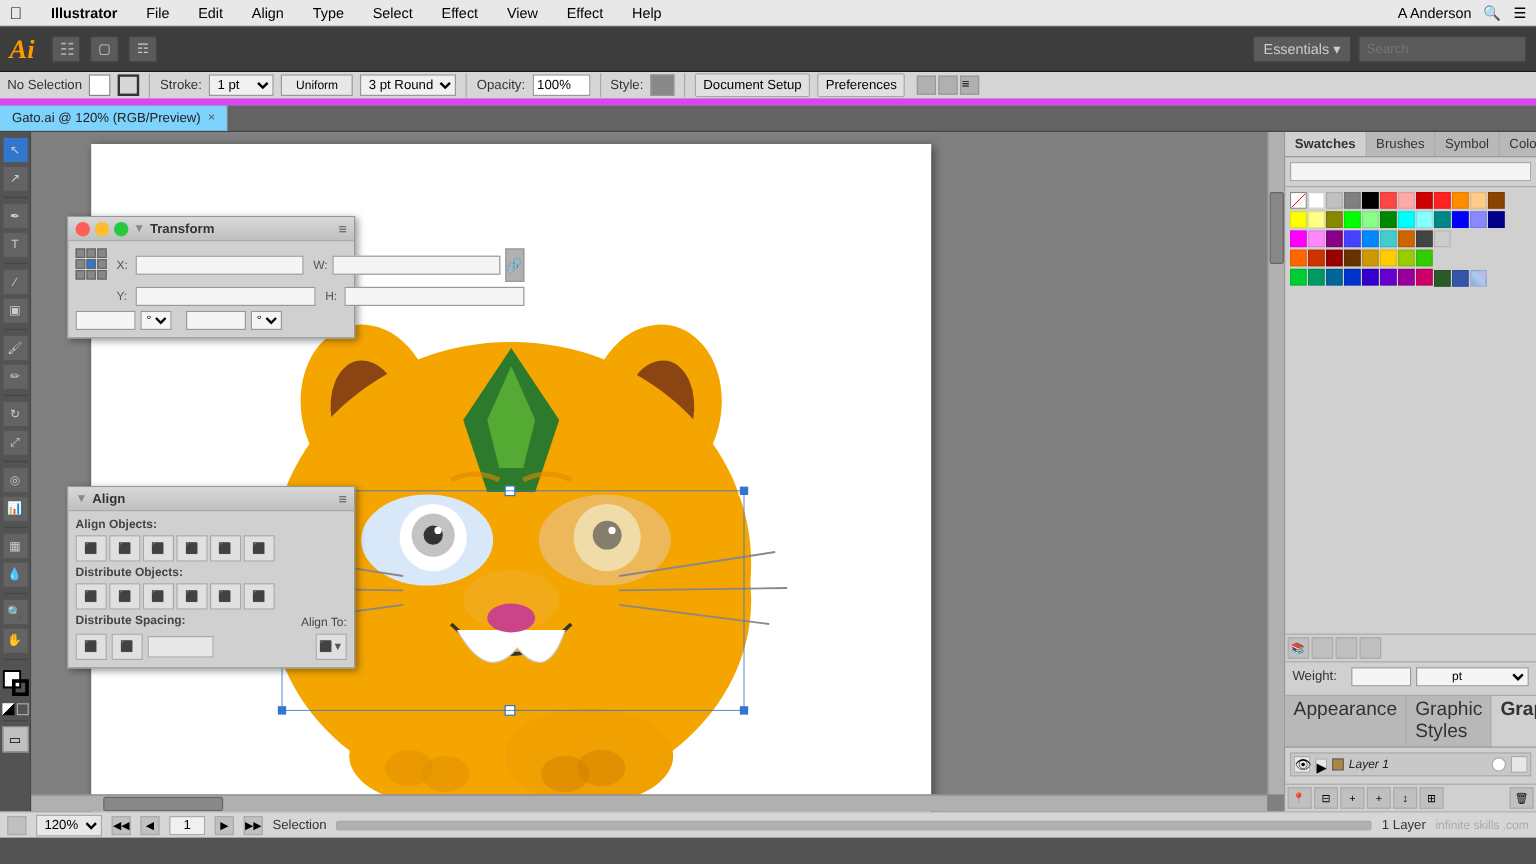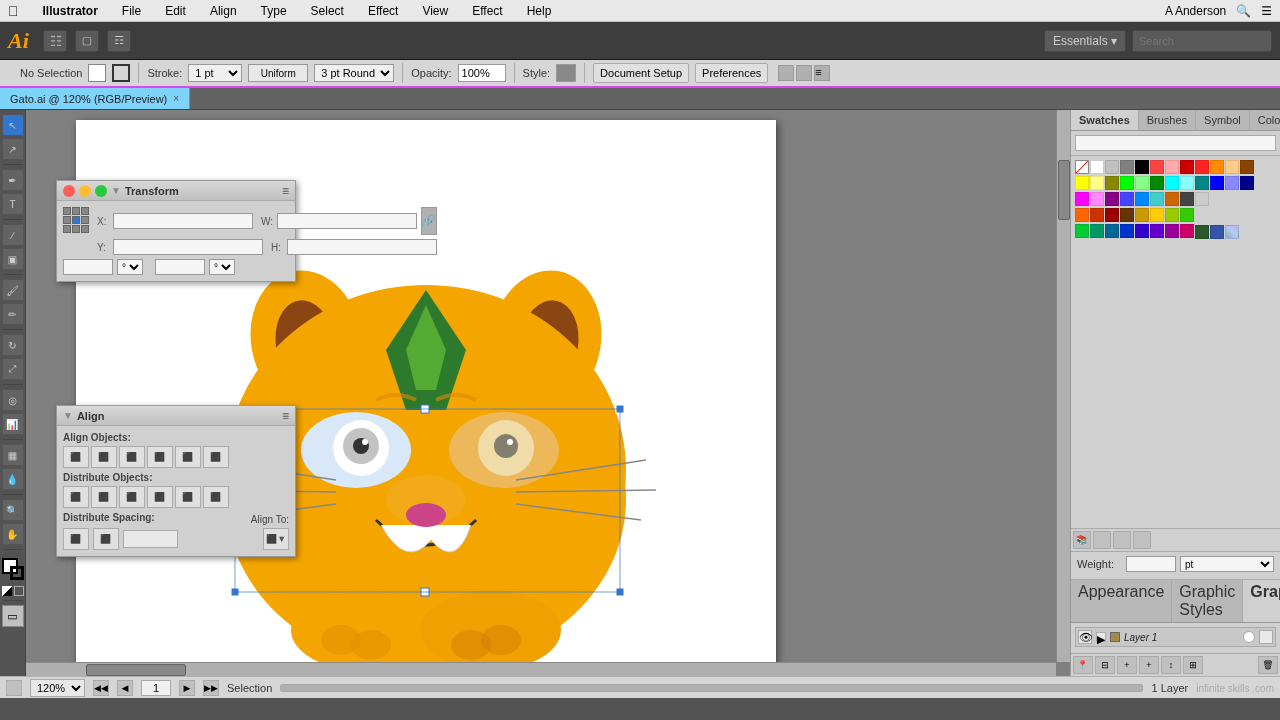--- a/index.html
+++ b/index.html
@@ -41,22 +41,22 @@
     }
     #app-toolbar .search-box {
       background: #5a5a5a; border: 1px solid #444; color: #ccc;
       padding: 2px 6px; border-radius: 2px; font-size: 11px; height: 22px;
       width: 140px;
     }
 
     
     #options-bar {
       width: 100%; height: 28px; background: #d6d6d6;
-      display: flex; align-items: center; padding: 0 20px; gap: 6px;
-      border-bottom: 2px solid #d946ef;
+      display: flex; align-items: center; padding: 0 6px; gap: 6px;
+      border-bottom: 6px solid #d946ef;
     }
     #options-bar .opt-label { font-size: 11px; color: #333; }
     #options-bar .opt-swatch {
       width: 18px; height: 18px; background: #ffffff; border: 1px solid #888; cursor: pointer;
     }
     #options-bar .opt-swatch-stroke {
       width: 18px; height: 18px; background: transparent; border: 2px solid #333; cursor: pointer;
     }
     #options-bar .opt-input {
       background: #fff; border: 1px solid #999; padding: 1px 3px;
@@ -230,21 +230,21 @@
     }
     .stroke-tab.active { background: #d0d0d0; font-weight: bold; }
     .stroke-content { padding: 4px 6px; }
     .stroke-row { display: flex; align-items: center; gap: 4px; margin-bottom: 3px; }
     .stroke-label { font-size: 11px; color: #333; min-width: 45px; }
     .stroke-input {
       width: 50px; height: 16px; border: 1px solid #999; background: #f5f5f5;
       font-size: 10px; padding: 1px 3px;
     }
     .stroke-select {
-      flex: 1; height: 16px; border: 1px solid #999; background: #f5f5f5; font-size: 10px;
+      flex: 1; height: 16px; border: 1px solid #999; background: #f5f5f5; font-size: 10px; padding-left: 25px;
     }
 
     #appearance-layers-tabs {
       display: flex; background: #b8b8b8; border-bottom: 1px solid #999;
       border-top: 1px solid #aaa;
     }
     .app-tab {
       padding: 3px 7px; font-size: 16px; cursor: pointer; color: #333;
       border-right: 1px solid #aaa;
     }

